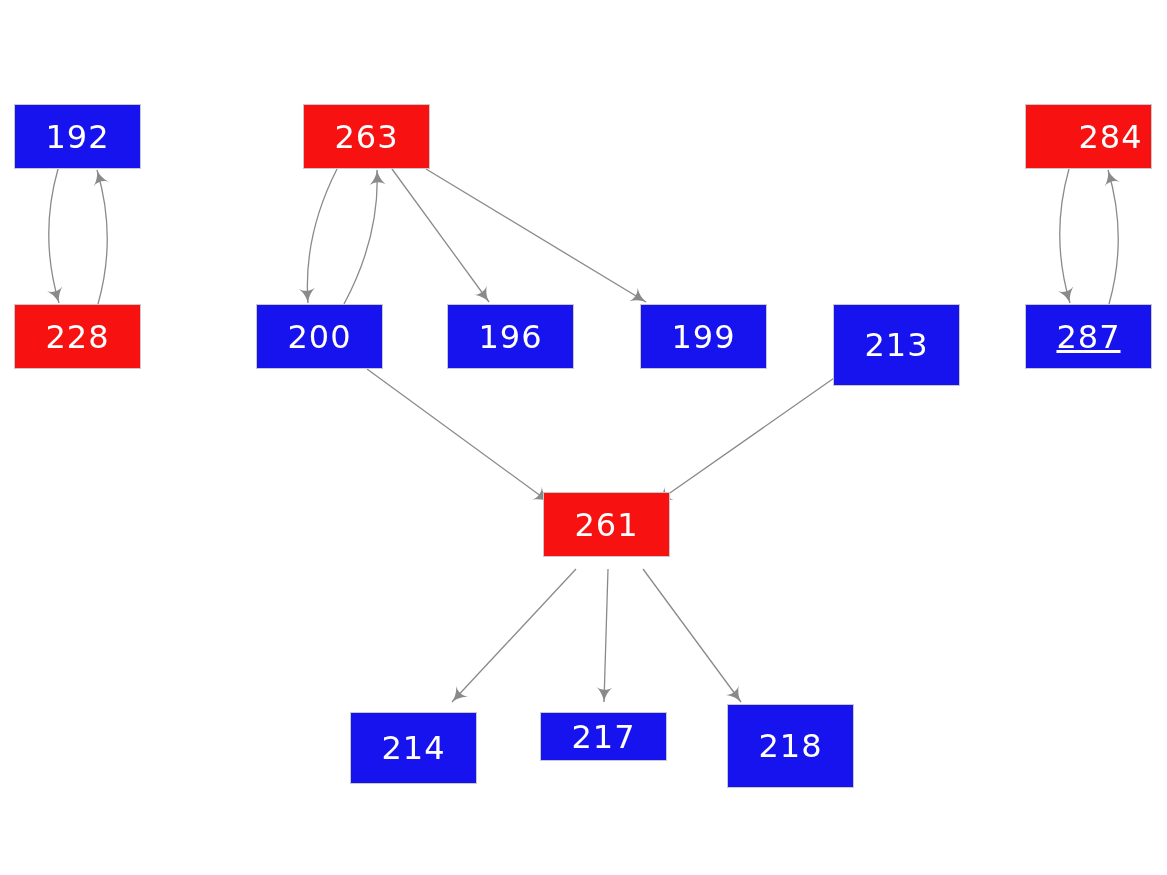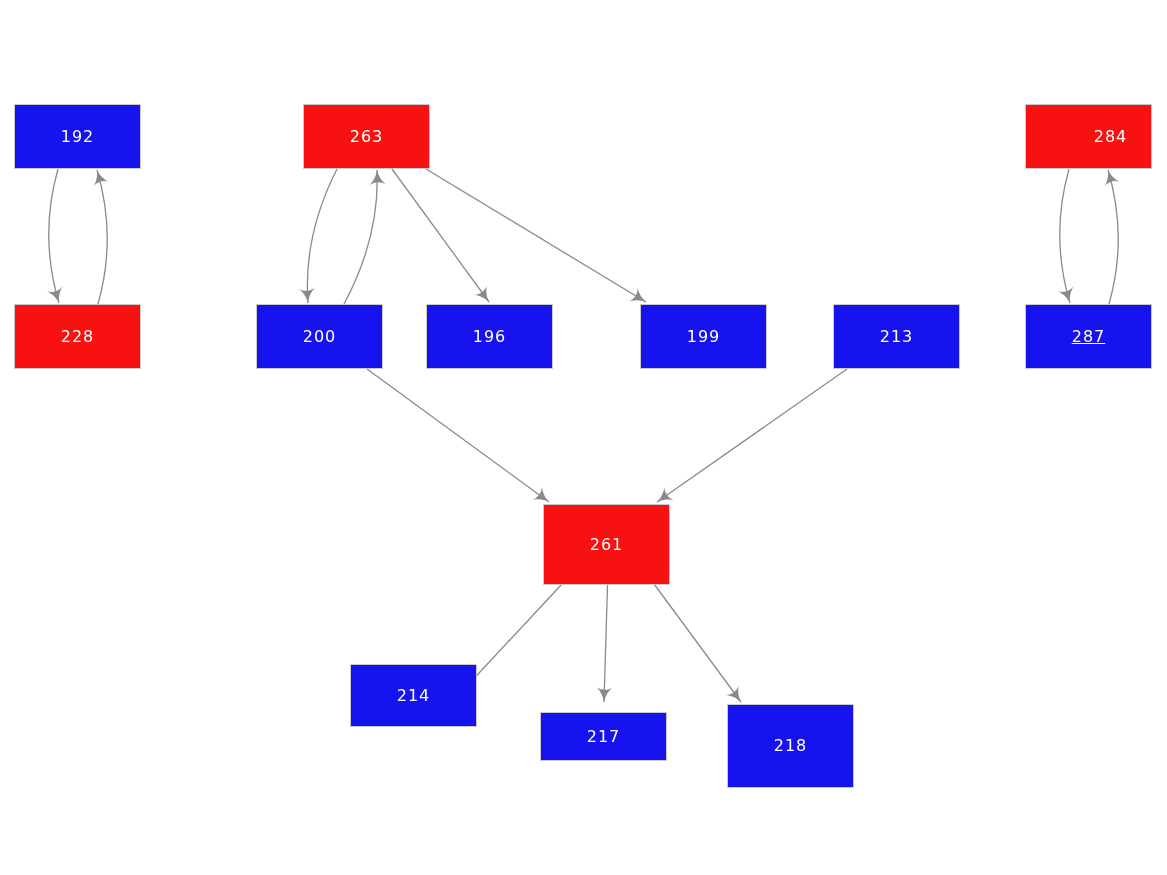--- a/index.html
+++ b/index.html
@@ -23,21 +23,21 @@
     height: 875px;
   }
   .node {
     position: absolute;
     width: 127px;
     height: 65px;
     display: flex;
     align-items: center;
     justify-content: center;
     color: #ffffff;
-    font-size: 16px;
+    font-size: 32px;
     line-height: 1;
     border: 1px solid #c9c9c9;
     box-sizing: border-box;
     letter-spacing: 1px;
   }
 </style>
 </head>
 <body>
 
 <div id="canvas">
@@ -72,36 +72,36 @@
       </div>
       <div class="node" style="left: 1025px; top: 104px; width: 127px; height: 65px; background: rgb(248, 17, 17); color: rgb(255, 255, 255); padding-left: 44px;">
         <span>284</span>
       </div>
       <div class="node" style="left: 14px; top: 304px; width: 127px; height: 65px; background: rgb(248, 17, 17); color: rgb(255, 255, 255);">
         <span>228</span>
       </div>
       <div class="node" style="left: 256px; top: 304px; width: 127px; height: 65px; background: rgb(22, 19, 238); color: rgb(255, 255, 255);">
         <span>200</span>
       </div>
-      <div class="node" style="left: 426px; top: 304px; width: 127px; height: 65px; background: rgb(22, 19, 238); color: rgb(255, 255, 255);">
+      <div class="node" style="left: 447px; top: 304px; width: 127px; height: 65px; background: rgb(22, 19, 238); color: rgb(255, 255, 255);">
         <span>196</span>
       </div>
       <div class="node" style="left: 640px; top: 304px; width: 127px; height: 65px; background: rgb(22, 19, 238); color: rgb(255, 255, 255);">
         <span>199</span>
       </div>
-      <div class="node" style="left: 833px; top: 304px; width: 127px; height: 65px; background: rgb(22, 19, 238); color: rgb(255, 255, 255);">
+      <div class="node" style="left: 833px; top: 304px; width: 127px; height: 82px; background: rgb(22, 19, 238); color: rgb(255, 255, 255);">
         <span>213</span>
       </div>
       <div class="node" style="left: 1025px; top: 304px; width: 127px; height: 65px; background: rgb(22, 19, 238); color: rgb(255, 255, 255); text-decoration: underline;">
         <span>287</span>
       </div>
-      <div class="node" style="left: 543px; top: 504px; width: 127px; height: 81px; background: rgb(248, 17, 17); color: rgb(255, 255, 255);">
+      <div class="node" style="left: 543px; top: 492px; width: 127px; height: 65px; background: rgb(248, 17, 17); color: rgb(255, 255, 255);">
         <span>261</span>
       </div>
-      <div class="node" style="left: 350px; top: 664px; width: 127px; height: 63px; background: rgb(22, 19, 238); color: rgb(255, 255, 255);">
+      <div class="node" style="left: 350px; top: 712px; width: 127px; height: 72px; background: rgb(22, 19, 238); color: rgb(255, 255, 255);">
         <span>214</span>
       </div>
       <div class="node" style="left: 540px; top: 712px; width: 127px; height: 49px; background: rgb(22, 19, 238); color: rgb(255, 255, 255);">
         <span>217</span>
       </div>
       <div class="node" style="left: 727px; top: 704px; width: 127px; height: 84px; background: rgb(22, 19, 238); color: rgb(255, 255, 255);">
         <span>218</span>
       </div>
     </div>
 </div>

